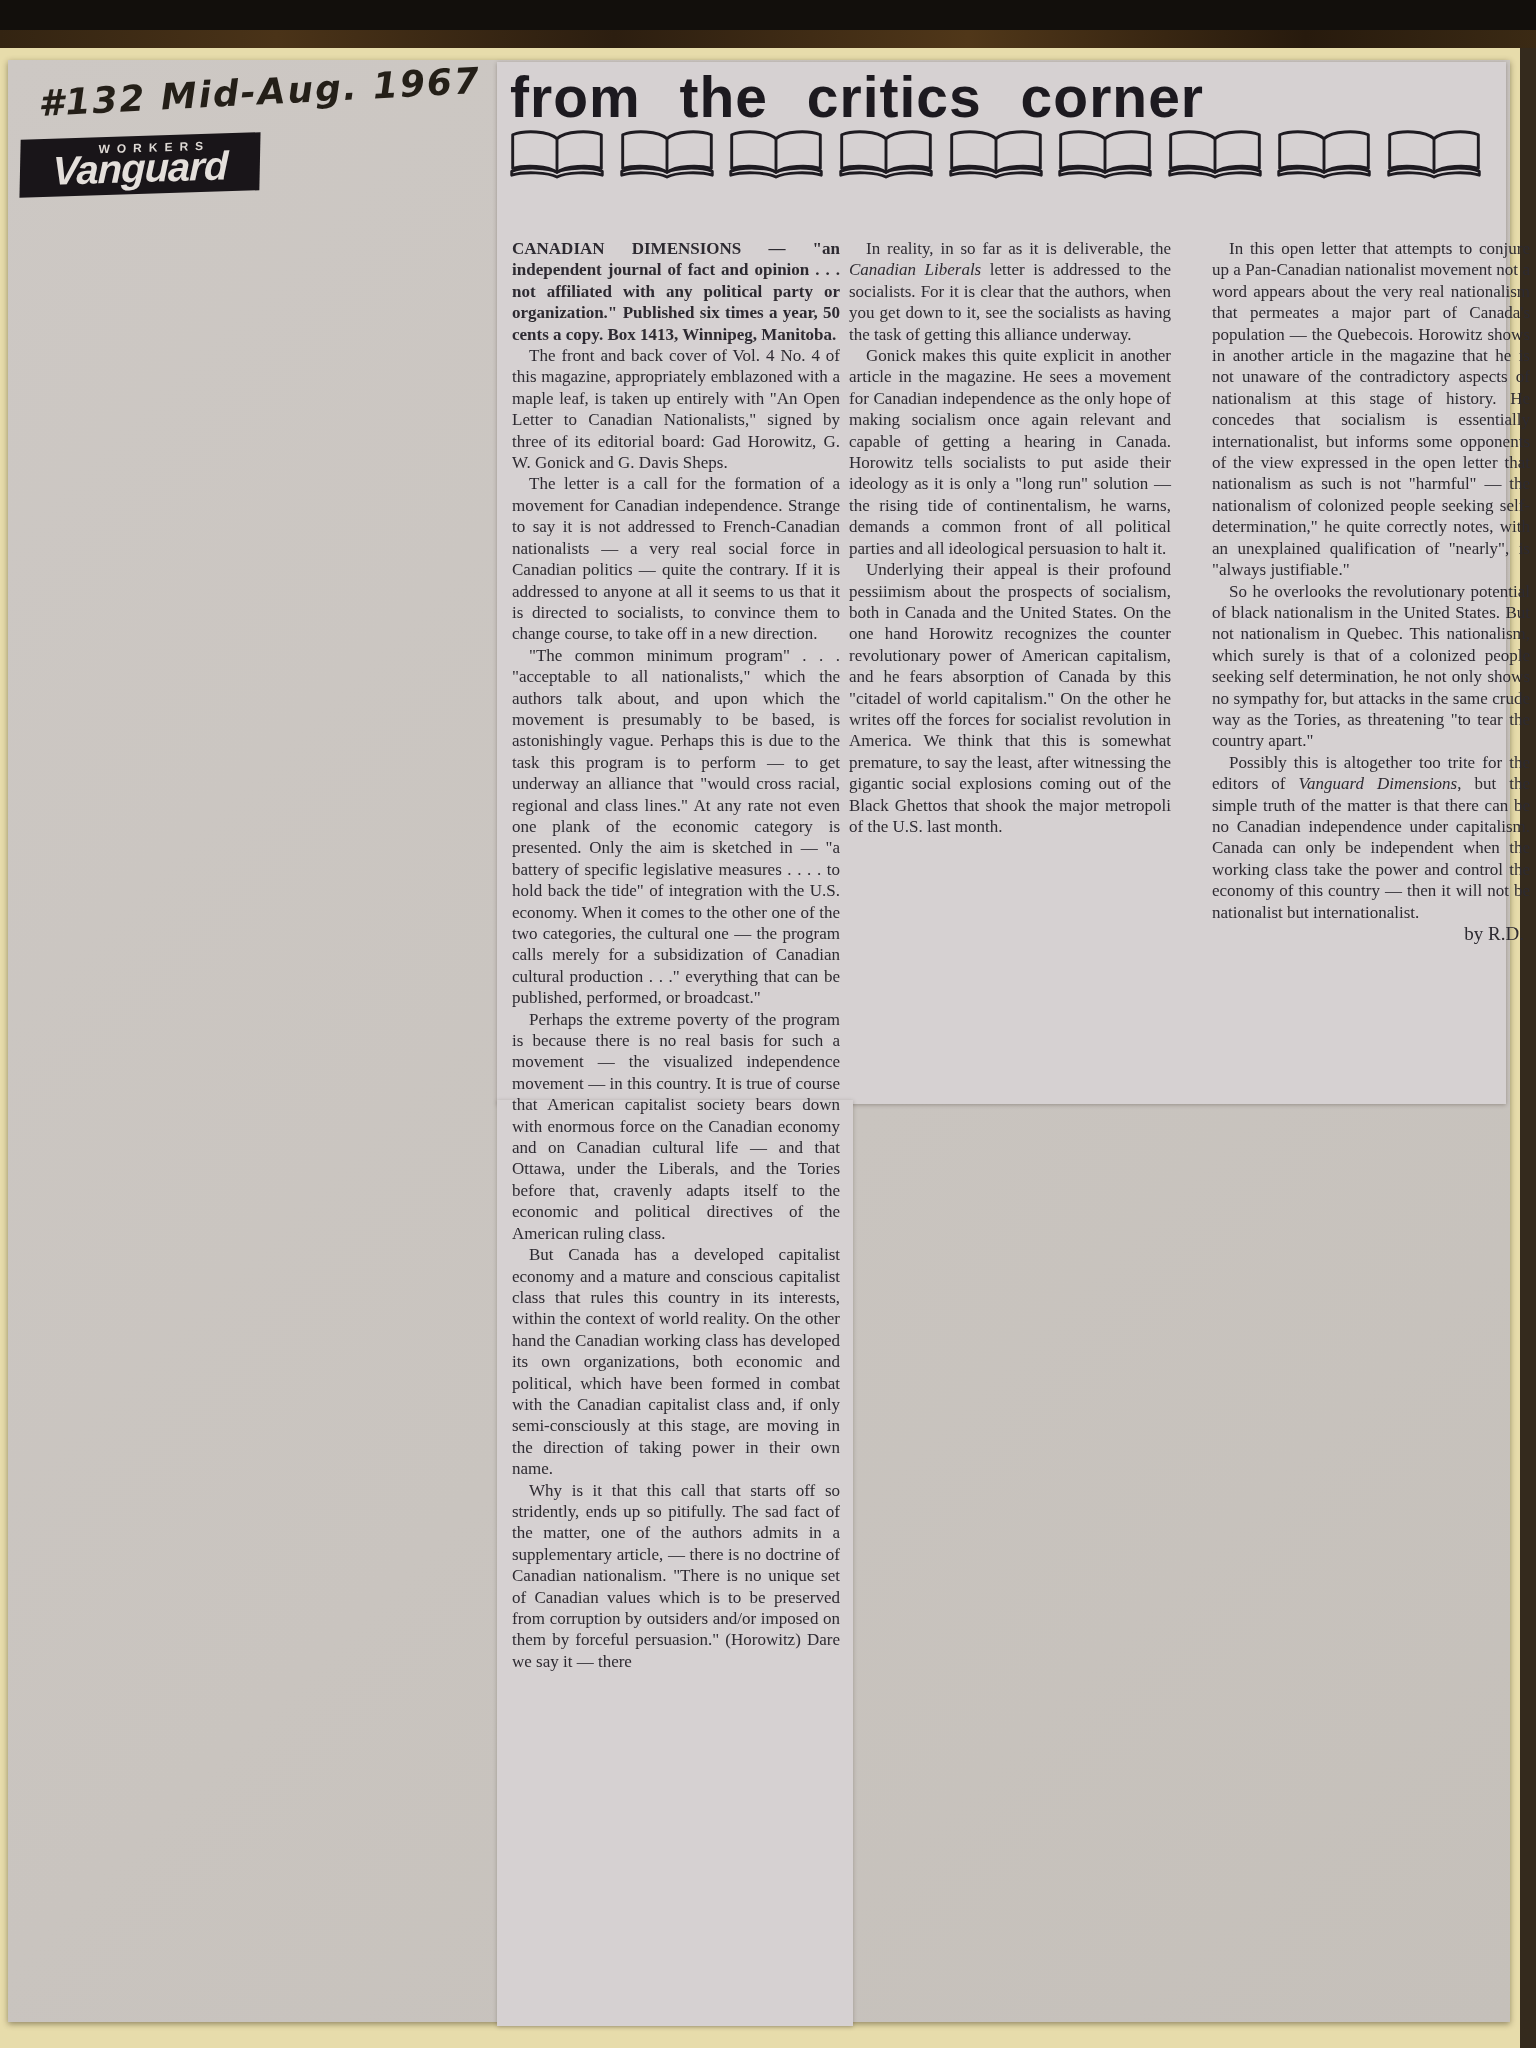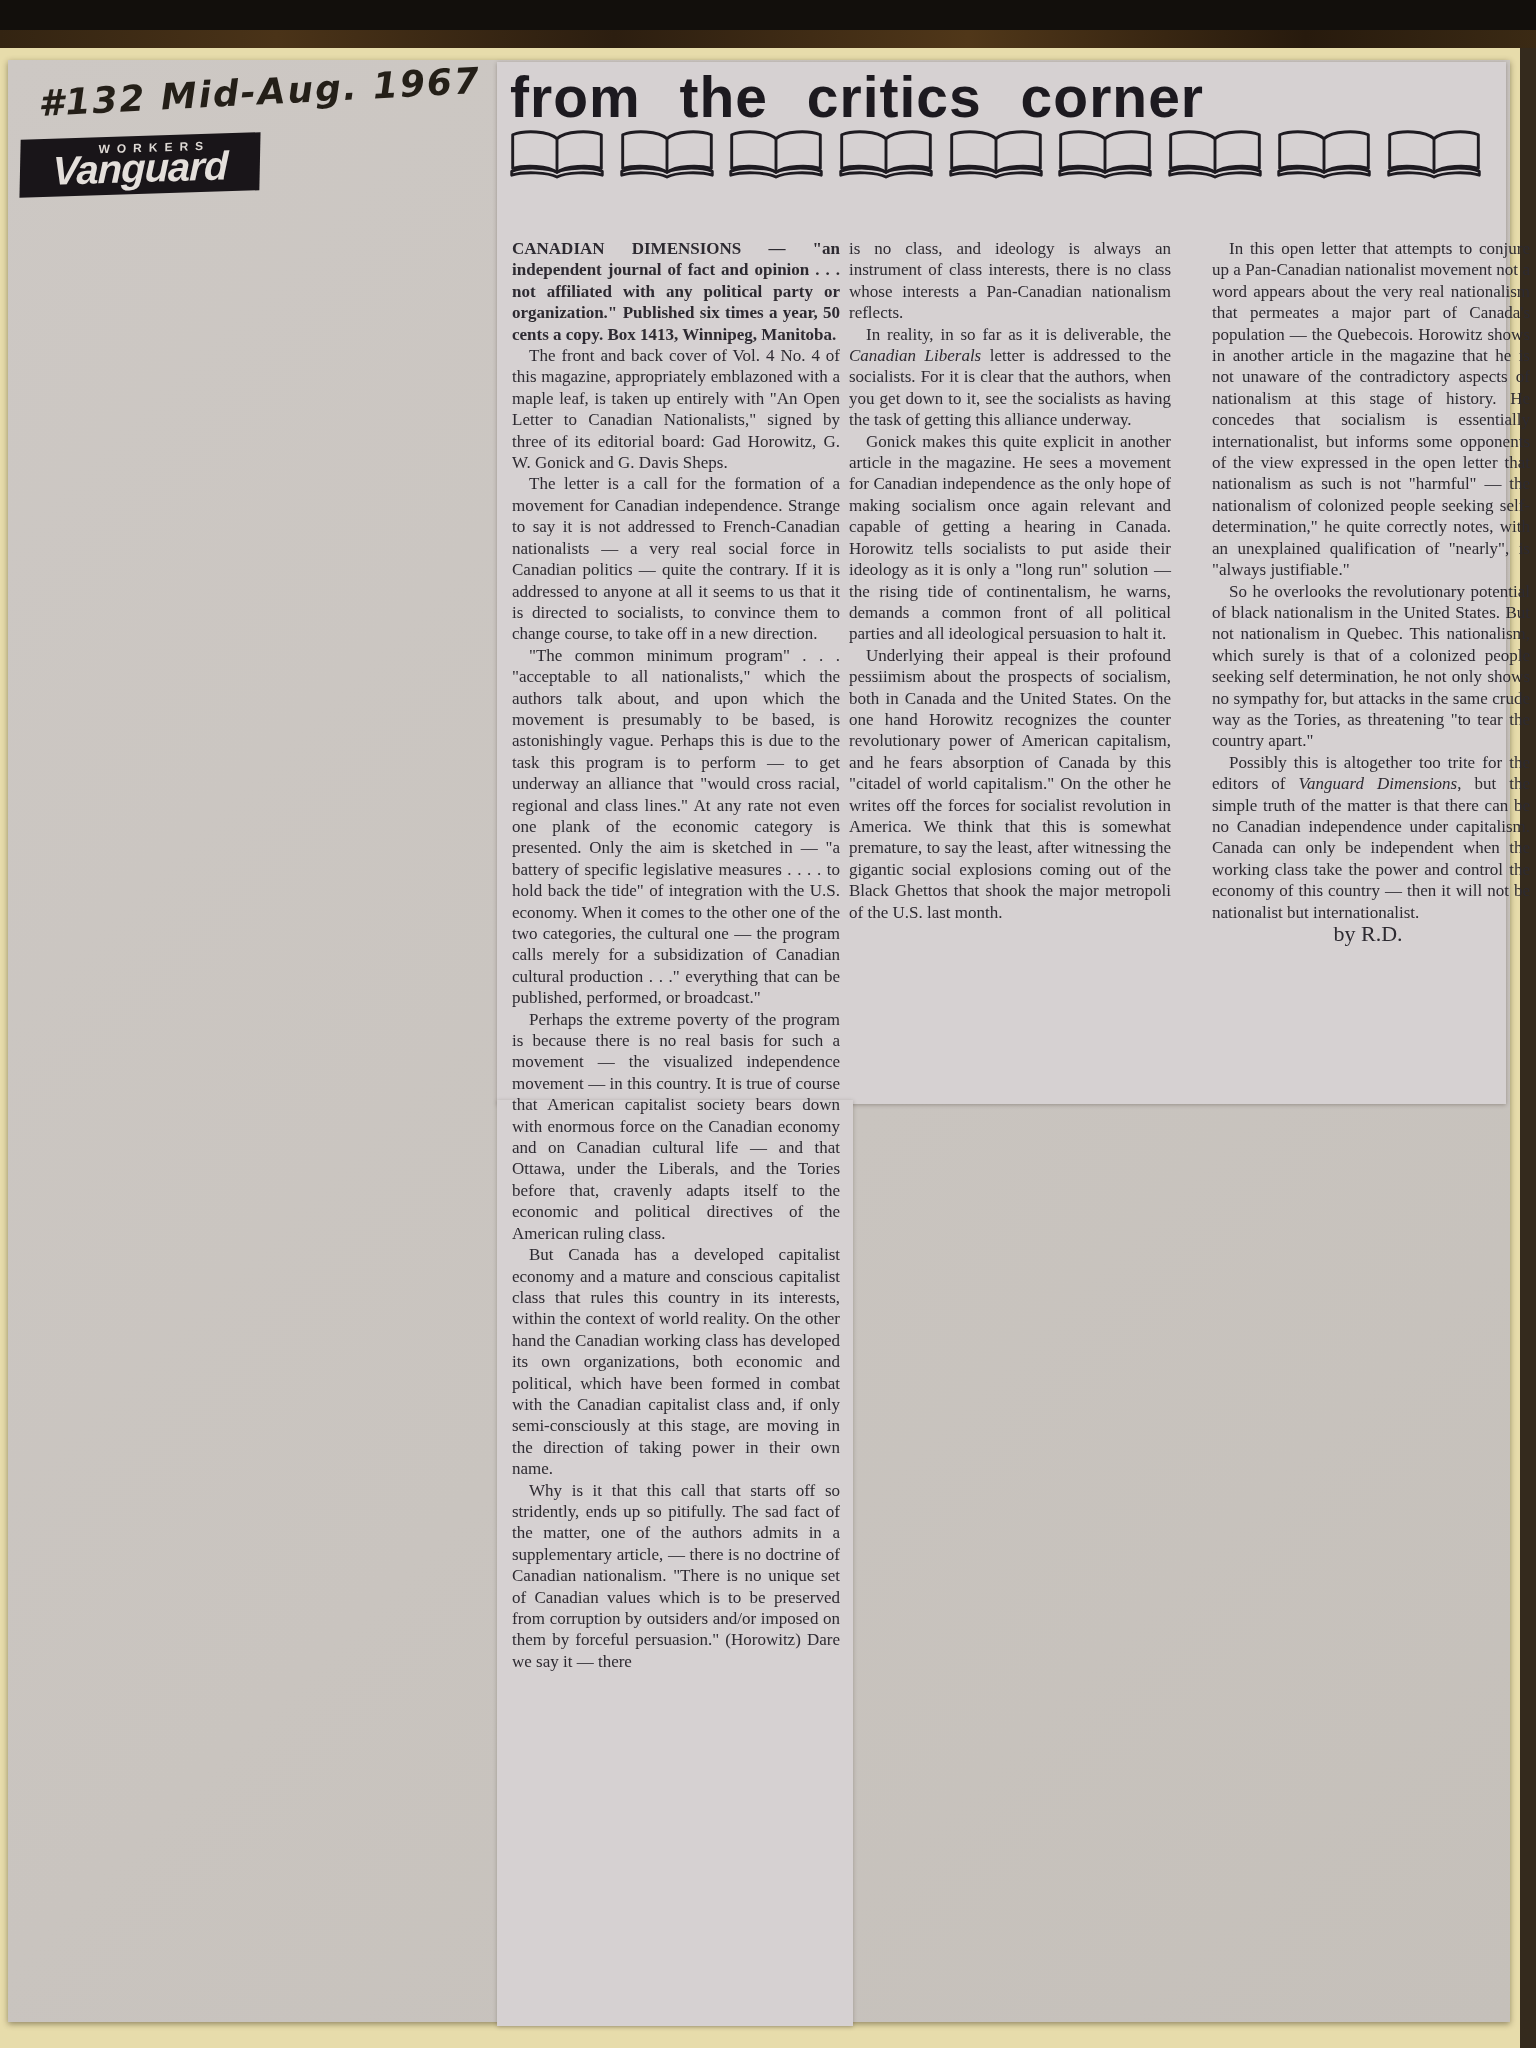--- a/index.html
+++ b/index.html
@@ -44,21 +44,21 @@
   .book svg{width:100%;height:100%;}
   
   .col{position:absolute;top:238px;text-align:justify;color:#2d2a31;
     font-size:17px;line-height:21.4px;}
   .col-0{left:512px;width:328px;}
   .col-1{left:849px;width:322px;}
   .col-2{left:1212px;width:318px;}
   .col p{margin:0;}
   .col p.indent{text-indent:17px;}
   .col p.lead{font-weight:bold;}
-  .byline{text-align:center;font-size:22px;padding-right:6px;}
+  .byline{text-align:right;font-size:19px;padding-right:6px;}
 </style>
 </head>
 <body>
 
 <div class="strip-top-black"></div>
 <div class="strip-wood"></div>
 <div class="album-page"></div>
 <div class="album-right-shadow"></div>
 <div class="scrap-page"></div>
 
@@ -143,21 +143,20 @@
 <div class="col col-0">
     <p class="lead">CANADIAN DIMENSIONS — "an independent journal of fact and opinion . . . not affiliated with any political party or organization." Published six times a year, 50 cents a copy. Box 1413, Winnipeg, Manitoba.</p>
     <p class="indent">The front and back cover of Vol. 4 No. 4 of this magazine, appropriately emblazoned with a maple leaf, is taken up entirely with "An Open Letter to Canadian Nationalists," signed by three of its editorial board: Gad Horowitz, G. W. Gonick and G. Davis Sheps.</p>
     <p class="indent">The letter is a call for the formation of a movement for Canadian independence. Strange to say it is not addressed to French-Canadian nationalists — a very real social force in Canadian politics — quite the contrary. If it is addressed to anyone at all it seems to us that it is directed to socialists, to convince them to change course, to take off in a new direction.</p>
     <p class="indent">"The common minimum program" . . . "acceptable to all nationalists," which the authors talk about, and upon which the movement is presumably to be based, is astonishingly vague. Perhaps this is due to the task this program is to perform — to get underway an alliance that "would cross racial, regional and class lines." At any rate not even one plank of the economic category is presented. Only the aim is sketched in — "a battery of specific legislative measures . . . . to hold back the tide" of integration with the U.S. economy. When it comes to the other one of the two categories, the cultural one — the program calls merely for a subsidization of Canadian cultural production . . ." everything that can be published, performed, or broadcast."</p>
     <p class="indent">Perhaps the extreme poverty of the program is because there is no real basis for such a movement — the visualized independence movement — in this country. It is true of course that American capitalist society bears down with enormous force on the Canadian economy and on Canadian cultural life — and that Ottawa, under the Liberals, and the Tories before that, cravenly adapts itself to the economic and political directives of the American ruling class.</p>
     <p class="indent">But Canada has a developed capitalist economy and a mature and conscious capitalist class that rules this country in its interests, within the context of world reality. On the other hand the Canadian working class has developed its own organizations, both economic and political, which have been formed in combat with the Canadian capitalist class and, if only semi-consciously at this stage, are moving in the direction of taking power in their own name.</p>
     <p class="indent">Why is it that this call that starts off so stridently, ends up so pitifully. The sad fact of the matter, one of the authors admits in a supplementary article, — there is no doctrine of Canadian nationalism. "There is no unique set of Canadian values which is to be preserved from corruption by outsiders and/or imposed on them by forceful persuasion." (Horowitz) Dare we say it — there</p>
   </div>
 <div class="col col-1">
-    <p>is no class, and ideology is always an instrument of class interests, there is no class whose interests a Pan-Canadian nationalism reflects.</p>
     <p class="indent">In reality, in so far as it is deliverable, the <i>Canadian Liberals</i> letter is addressed to the socialists. For it is clear that the authors, when you get down to it, see the socialists as having the task of getting this alliance underway.</p>
     <p class="indent">Gonick makes this quite explicit in another article in the magazine. He sees a movement for Canadian independence as the only hope of making socialism once again relevant and capable of getting a hearing in Canada. Horowitz tells socialists to put aside their ideology as it is only a "long run" solution — the rising tide of continentalism, he warns, demands a common front of all political parties and all ideological persuasion to halt it.</p>
     <p class="indent">Underlying their appeal is their profound pessiimism about the prospects of socialism, both in Canada and the United States. On the one hand Horowitz recognizes the counter revolutionary power of American capitalism, and he fears absorption of Canada by this "citadel of world capitalism." On the other he writes off the forces for socialist revolution in America. We think that this is somewhat premature, to say the least, after witnessing the gigantic social explosions coming out of the Black Ghettos that shook the major metropoli of the U.S. last month.</p>
   </div>
 <div class="col col-2">
 <p class="indent">In this open letter that attempts to conjure up a Pan-Canadian nationalist movement not a word appears about the very real nationalism that permeates a major part of Canada's population — the Quebecois. Horowitz shows in another article in the magazine that he is not unaware of the contradictory aspects of nationalism at this stage of history. He concedes that socialism is essentially internationalist, but informs some opponents of the view expressed in the open letter that nationalism as such is not "harmful" — the nationalism of colonized people seeking self-determination," he quite correctly notes, with an unexplained qualification of "nearly", is "always justifiable."</p>
     <p class="indent">So he overlooks the revolutionary potential of black nationalism in the United States. But not nationalism in Quebec. This nationalism, which surely is that of a colonized people seeking self determination, he not only shows no sympathy for, but attacks in the same crude way as the Tories, as threatening "to tear the country apart."</p>
     <p class="indent">Possibly this is altogether too trite for the editors of <i>Vanguard Dimensions</i>, but the simple truth of the matter is that there can be no Canadian independence under capitalism. Canada can only be independent when the working class take the power and control the economy of this country — then it will not be nationalist but internationalist.</p>
     <p class="byline">by R.D.</p>
   </div>

